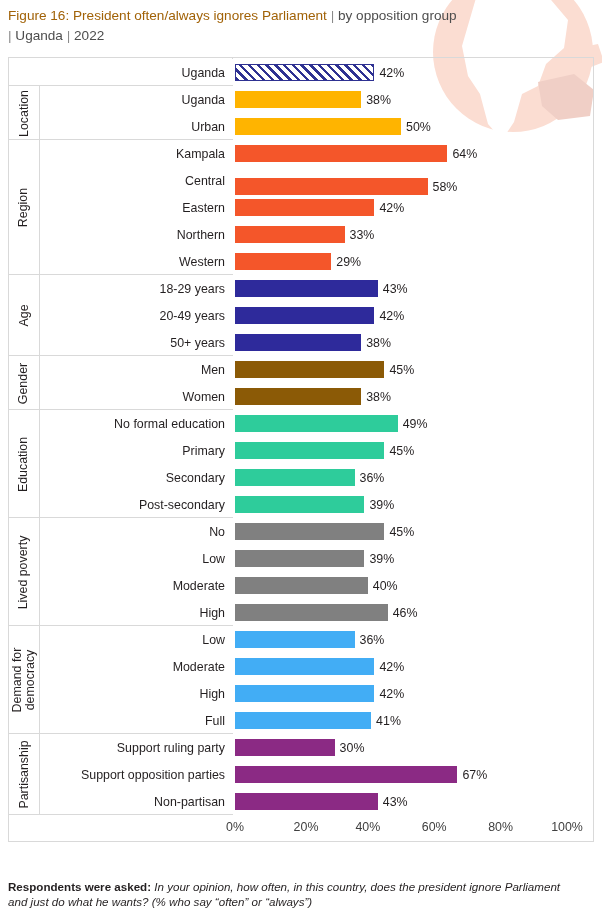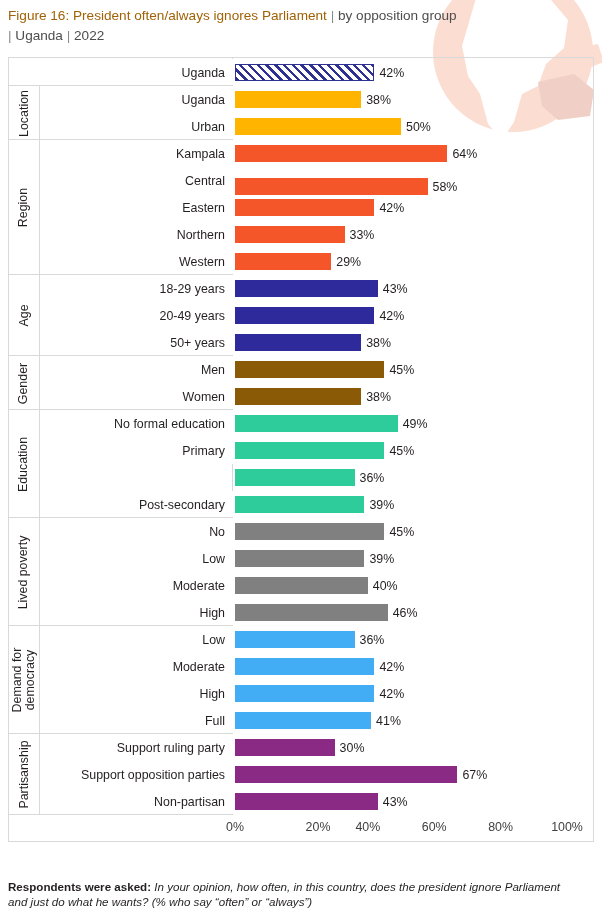--- a/index.html
+++ b/index.html
@@ -252,20 +252,23 @@
         <div class="grp-name" style="top: 298px; height: 54px;">
           <span>Gender</span>
         </div>
         <div class="grp-sep" style="top: 351px;"></div>
         <div class="row lbl-row" style="top: 352px;">
           <span>No formal education</span>
         </div>
         <div class="row lbl-row" style="top: 379px;">
           <span>Primary</span>
         </div>
+        <div class="row lbl-row" style="top: 406px;">
+          <span>Secondary</span>
+        </div>
         <div class="row lbl-row" style="top: 433px;">
           <span>Post-secondary</span>
         </div>
         <div class="grp-name" style="top: 352px; height: 108px;">
           <span>Education</span>
         </div>
         <div class="grp-sep" style="top: 459px;"></div>
         <div class="row lbl-row" style="top: 460px;">
           <span>No</span>
         </div>
@@ -422,21 +425,21 @@
           <div class="bar" style="width: 222.44px; margin-left: 2px; background: rgb(139, 42, 132);"></div>
           <span class="bar-val">67%</span>
         </div>
         <div class="row bar-row" style="top: 730px;">
           <div class="bar" style="width: 142.76px; margin-left: 2px; background: rgb(139, 42, 132);"></div>
           <span class="bar-val">43%</span>
         </div>
       </div>
     <div id="axis" style="top: 758px;">
         <div class="tick" style="left: 2px;">0%</div>
-        <div class="tick" style="left: 85px;">20%</div>
+        <div class="tick" style="left: 73px;">20%</div>
         <div class="tick" style="left: 134.8px;">40%</div>
         <div class="tick" style="left: 201.2px;">60%</div>
         <div class="tick" style="left: 267.6px;">80%</div>
         <div class="tick" style="left: 334px; text-align: center;">100%</div>
       </div>
   </div>
 
   <div id="footnote">
     <span class="fn-lead">Respondents were asked:</span>
     <span class="fn-body">In your opinion, how often, in this country, does the president ignore Parliament and just do what he wants? (% who say “often” or “always”)</span>

